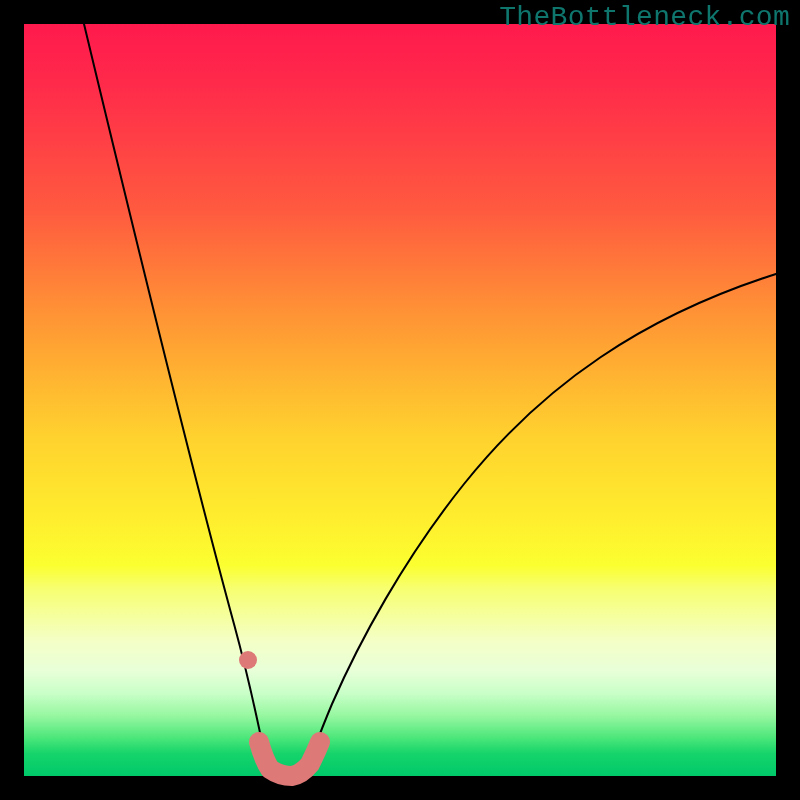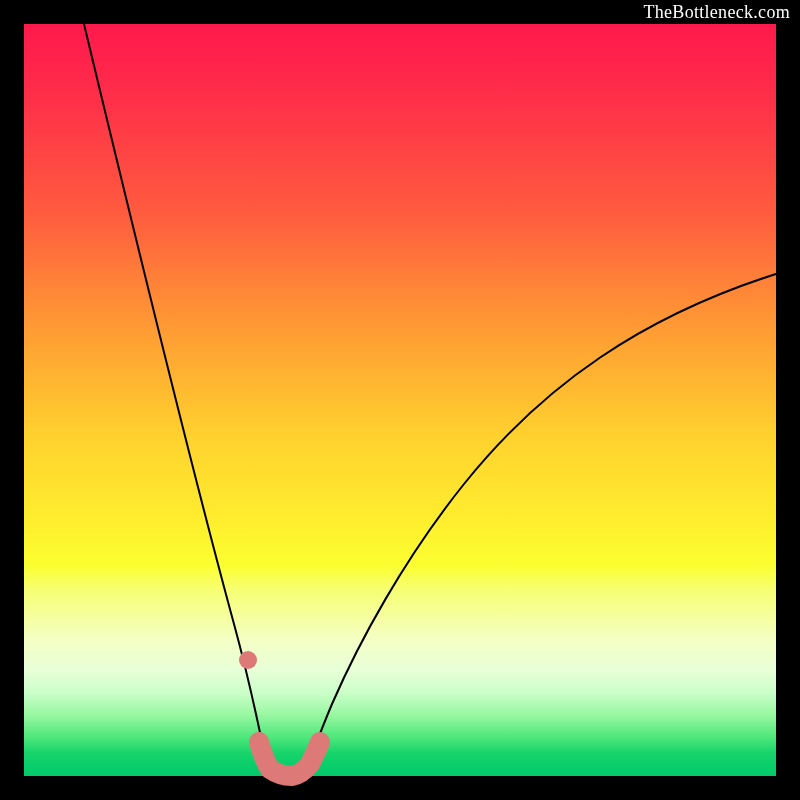--- a/index.html
+++ b/index.html
@@ -32,25 +32,25 @@
       #96f7a0 92%,
       #4ae67a 95%,
       #16d46a 97%,
       #00c96a 100%
     );
   }
   .watermark {
     position: absolute;
     top: 2px;
     right: 10px;
-    color: #ffffff;
-    font-size: 18px;
+    color: #0f766e;
+    font-size: 28px;
     font-weight: 500;
     letter-spacing: 0.3px;
-    font-family: Liberation Serif, serif;
+    font-family: Liberation Mono, monospace;
   }
   svg.curves {
     position: absolute;
     left: 0;
     top: 0;
     width: 752px;
     height: 752px;
     overflow: visible;
   }
   .curve-line {

